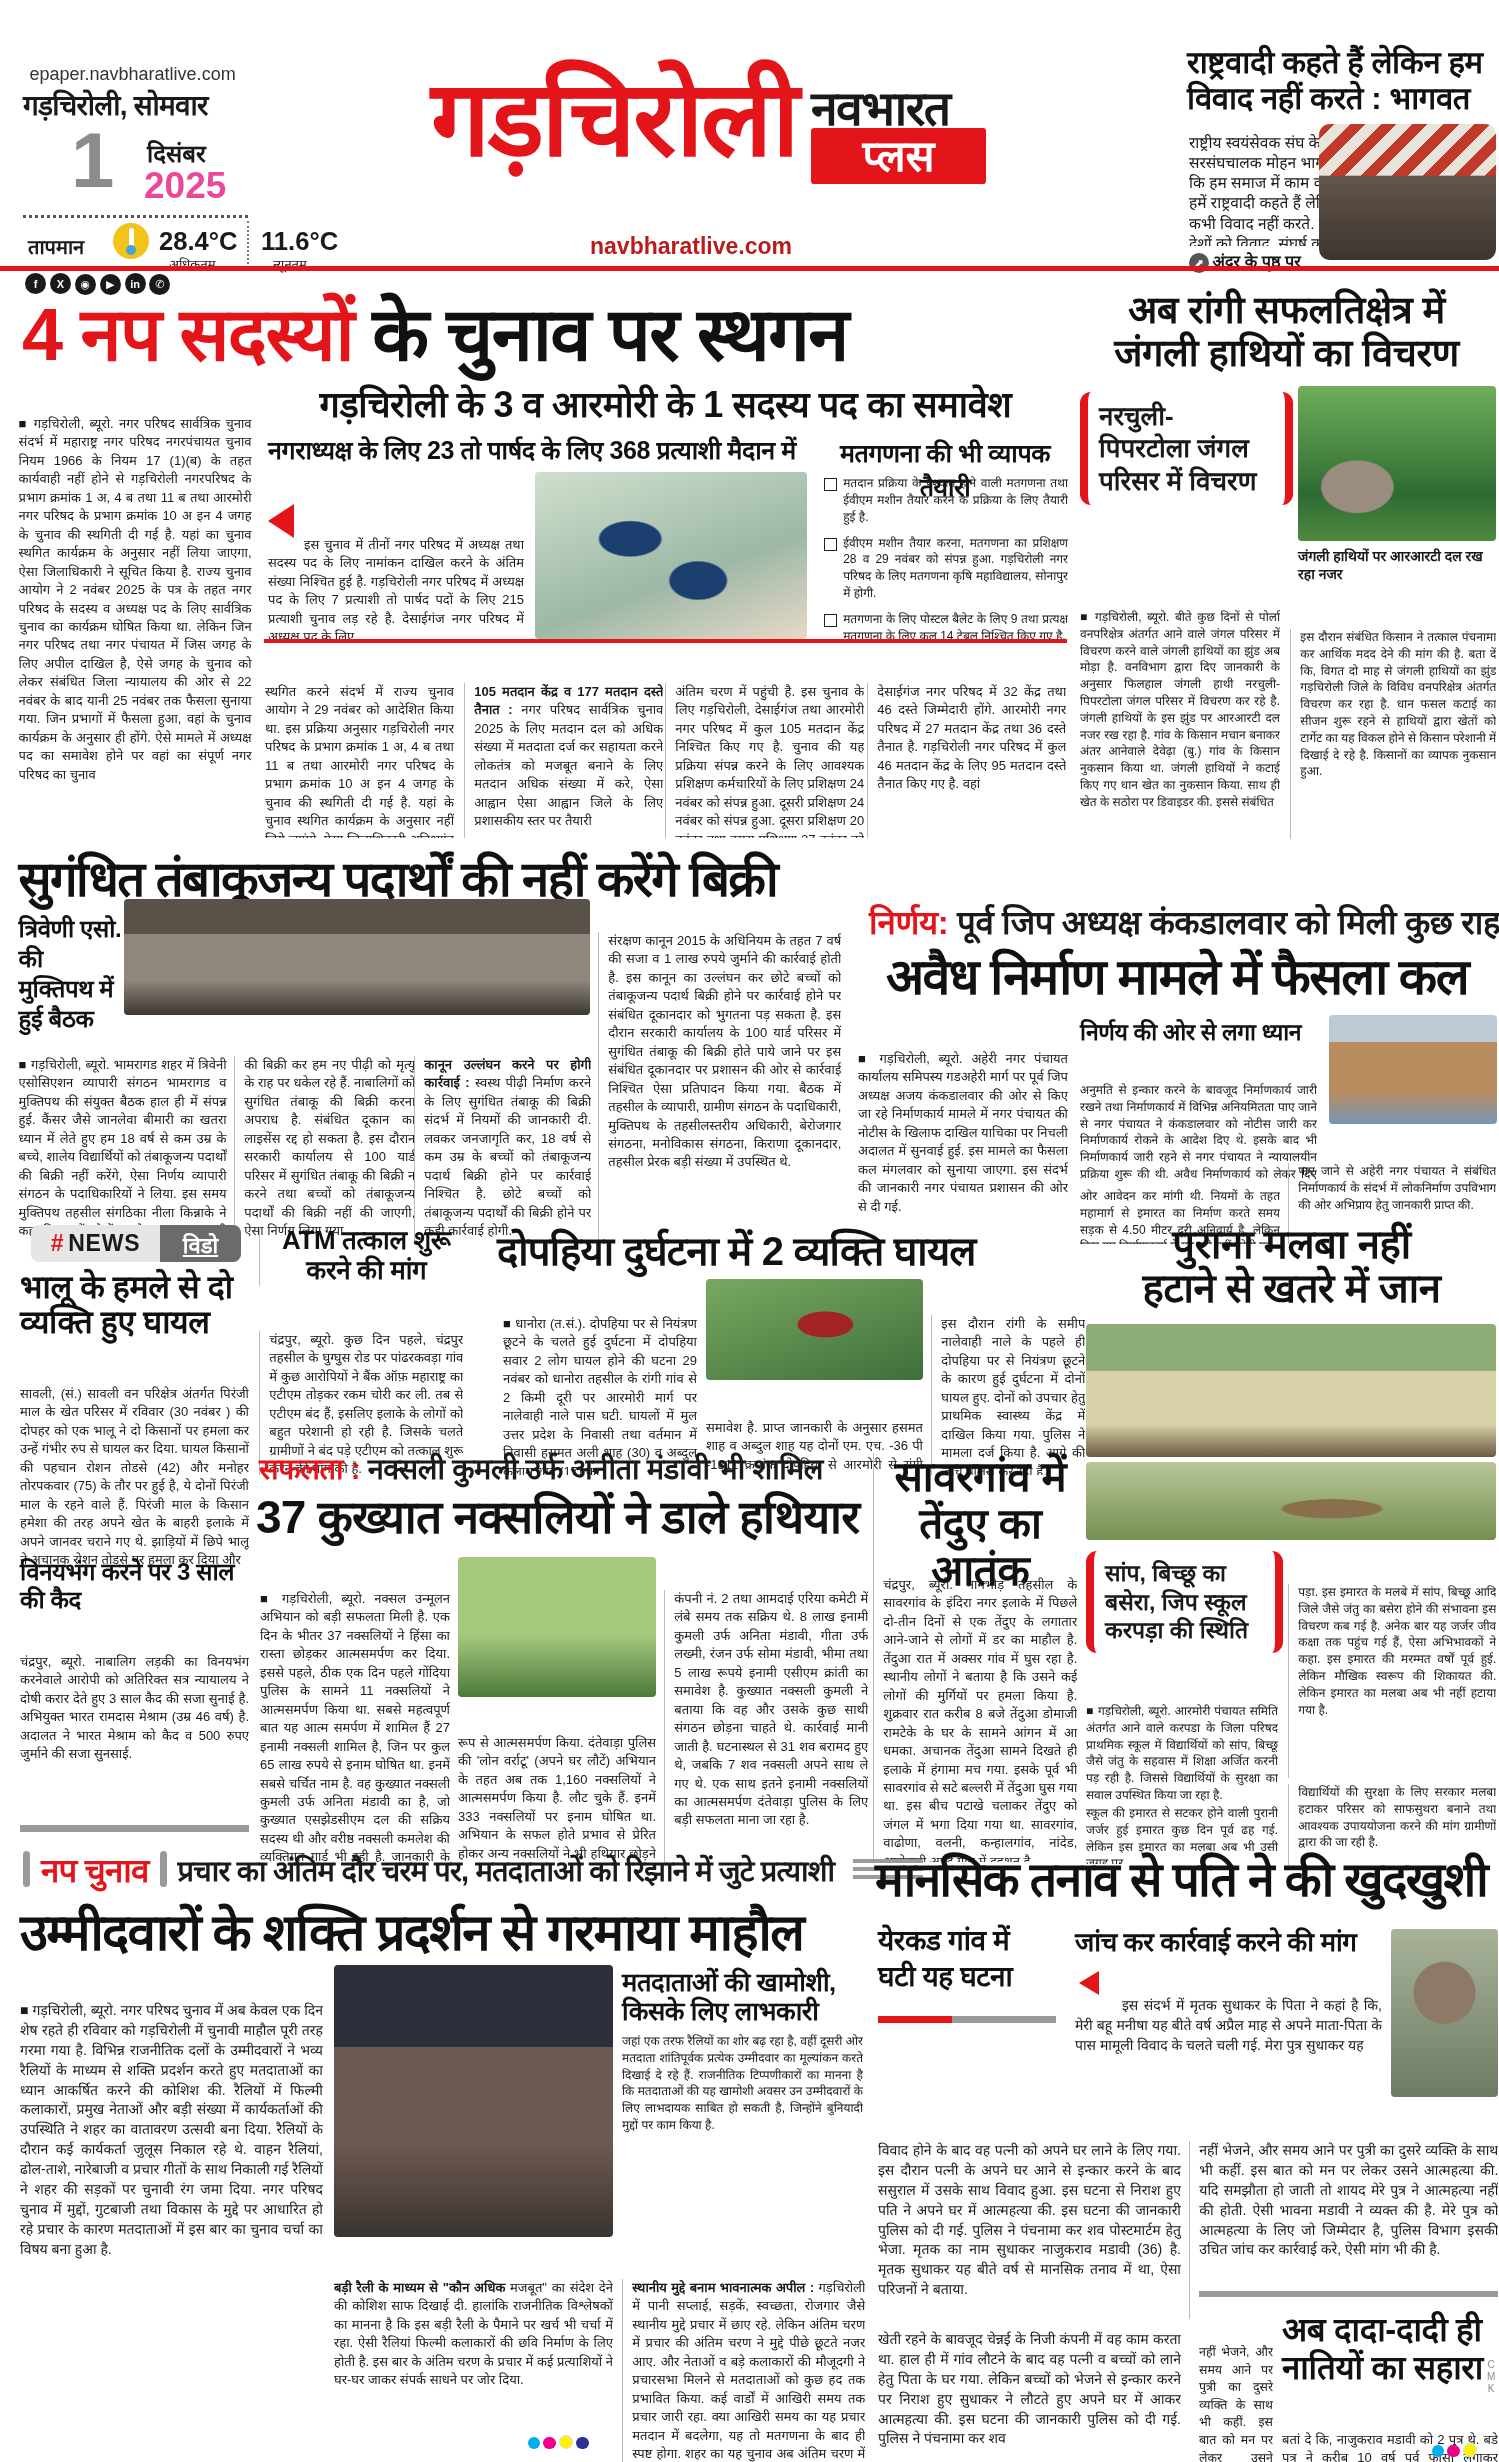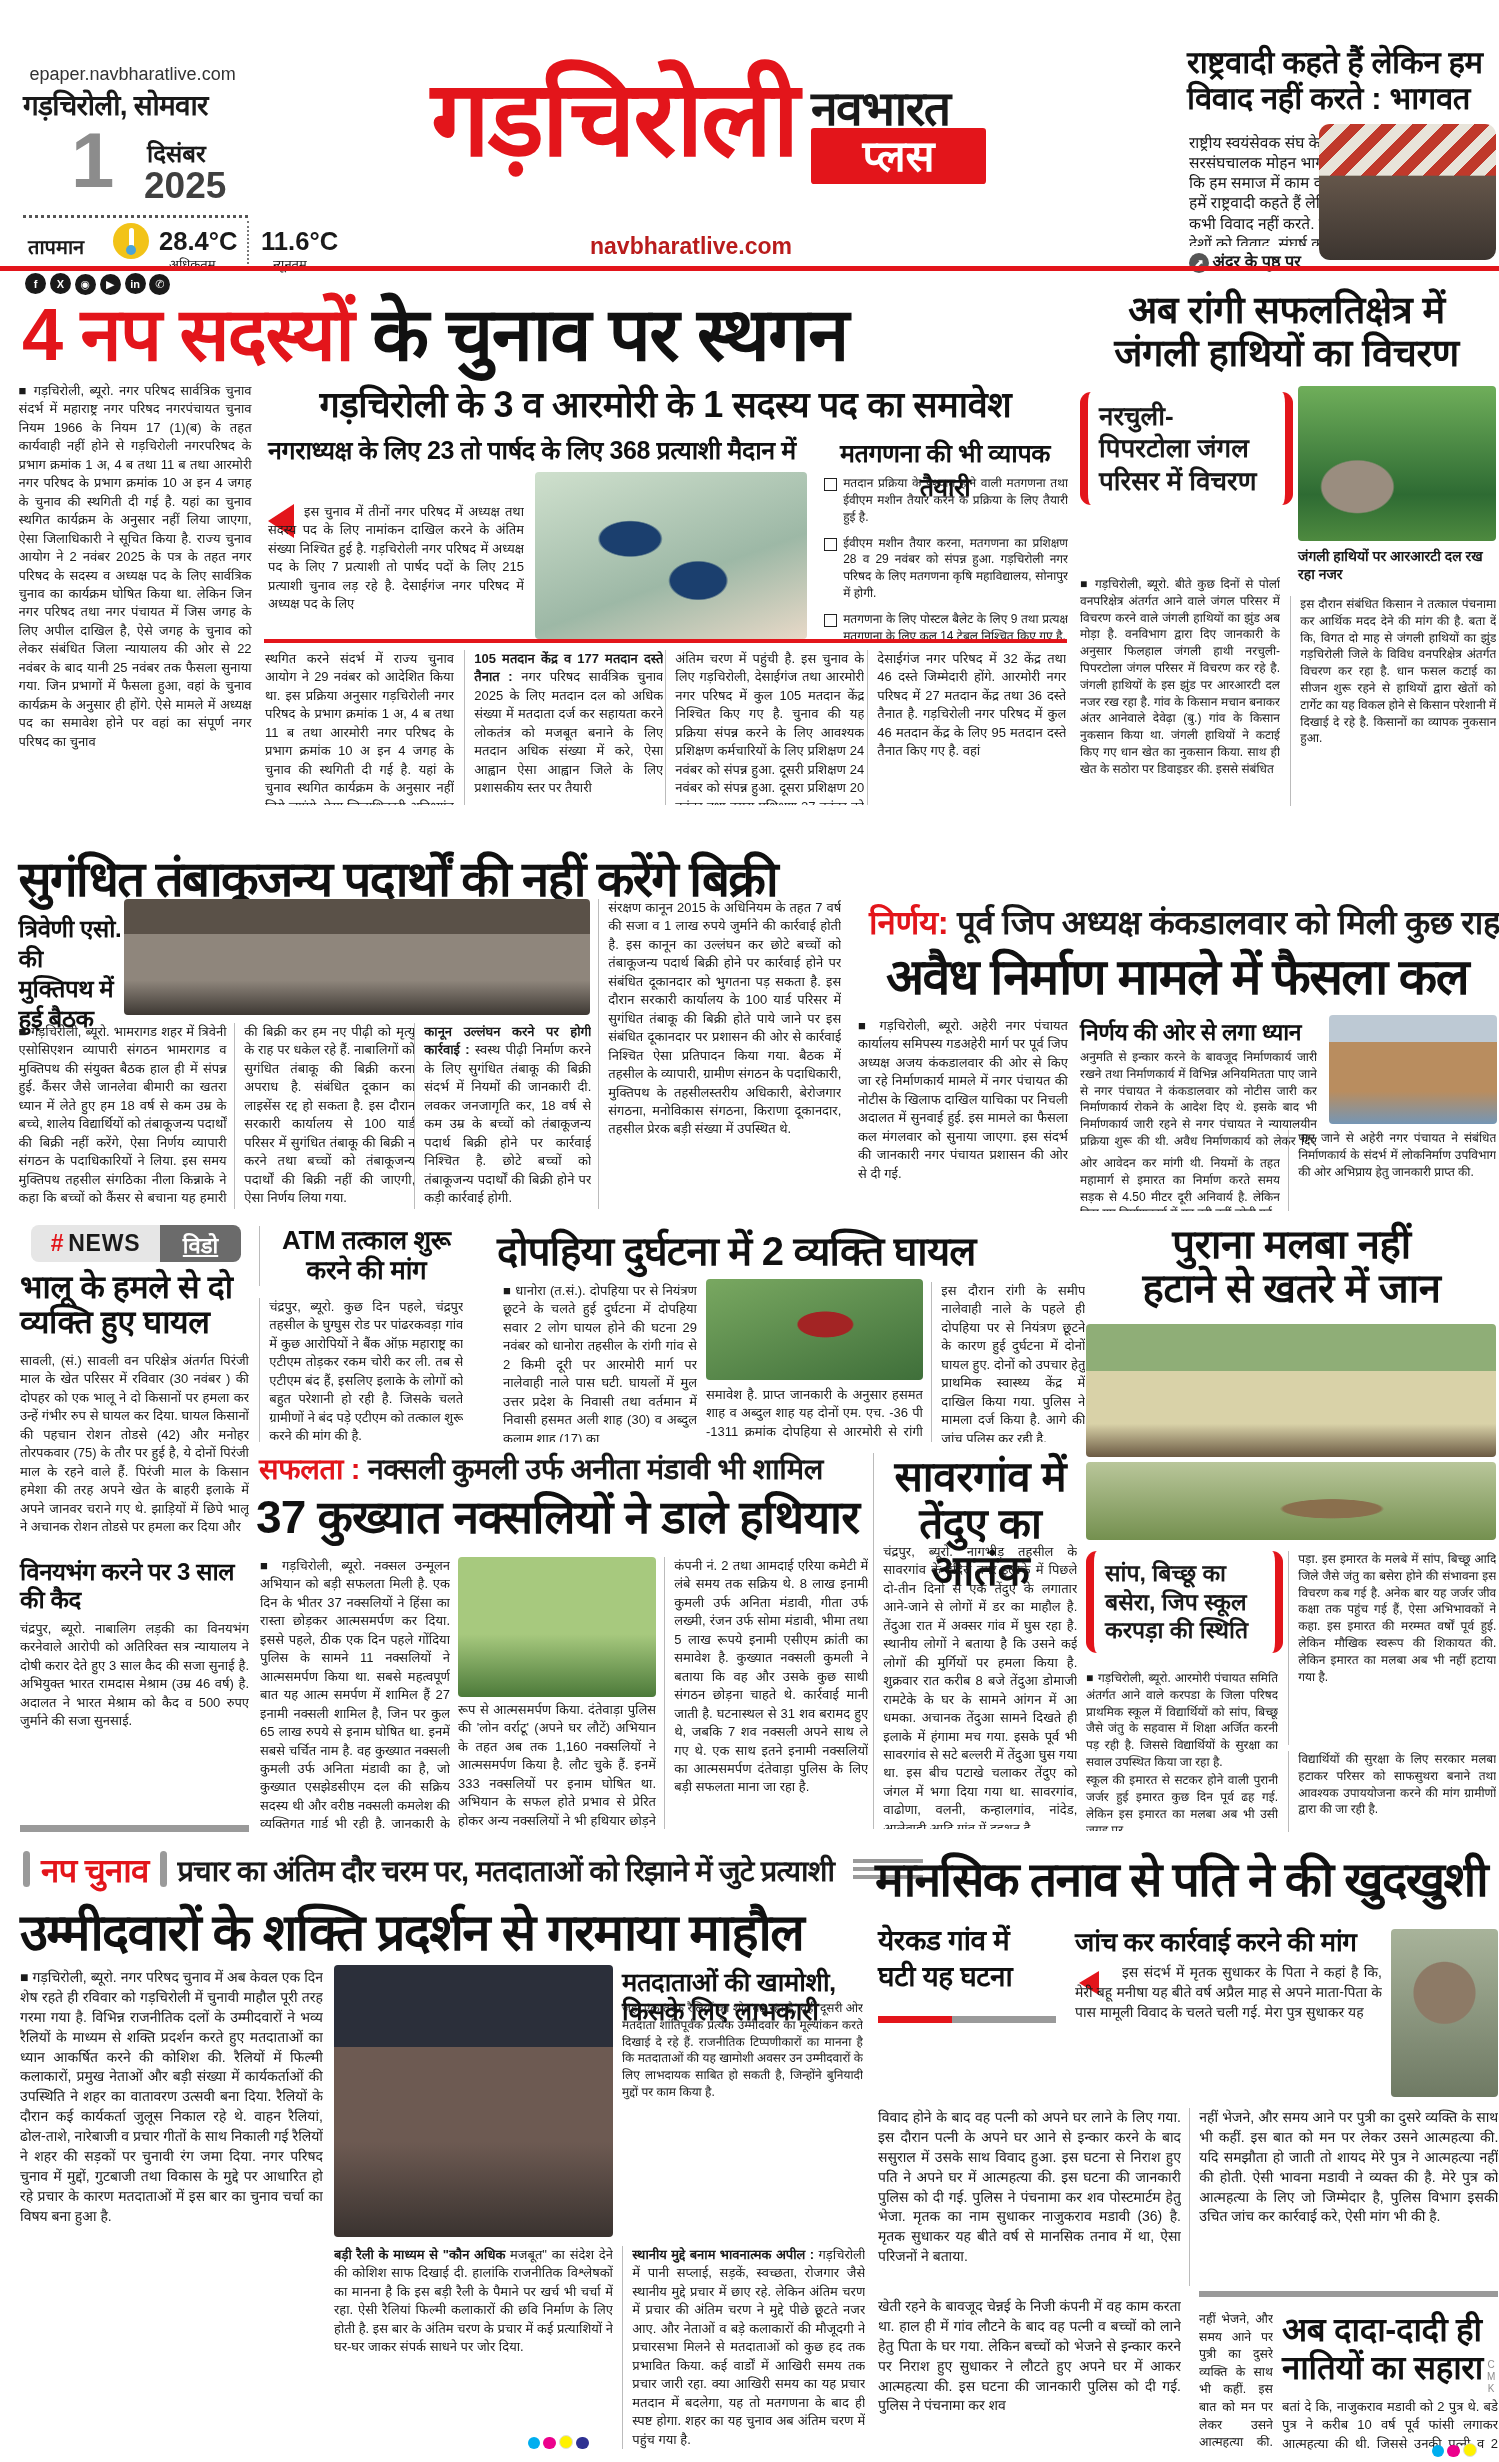--- a/index.html
+++ b/index.html
@@ -1,19 +1,19 @@
 <!DOCTYPE html>
 <html lang="hi" style="font-size:12.4px"><head>
 <meta charset="utf-8">
 <style>
   html,body{margin:0;padding:0;}
   body{width:1499px;height:2462px;position:relative;background:#fff;color:#1a1a1a;
        font-family:"Liberation Sans","DejaVu Sans",sans-serif;overflow:hidden;}
   .abs{position:absolute;}
-  .ov{overflow:hidden;}
+  .ov{overflow:hidden;margin-top:33px;}
   .b{font-weight:bold;}
   .red{color:#e3151b;}
   .gray{color:#8c8c8c;}
   .body-txt{font-size:13px;line-height:1.42;text-align:justify;overflow:hidden;}
   .body-sm{font-size:12px;line-height:1.4;text-align:justify;overflow:hidden;}
   .hl{font-weight:bold;color:#111;letter-spacing:-0.4px;}
   .photo{border-radius:3.9px;overflow:hidden;}
   .colrule{border-left:0.8px solid #bbb;padding-left:9.3px;}
   .redrule{background:#e3151b;}
   .grayrule{background:#9a9a9a;}
@@ -47,21 +47,21 @@
 <body>
 
 
 
 
 <div class="abs" style="left:0;top:0;width:1499px;height:268px;">
   <div class="abs" style="left:29.5px;top:64px;width:233px;font-size:18px;color:#333;">epaper.navbharatlive.com</div>
   <div class="abs b" style="left:23px;top:85px;width:248px;font-size:28px;letter-spacing:-0.8px;">गड़चिरोली, सोमवार</div>
   <div class="abs b gray" style="left:71px;top:115px;font-size:78px;color:#8c8c8c;">1</div>
   <div class="abs b" style="left:147px;top:136px;font-size:24px;">दिसंबर</div>
-  <div class="abs b gray" style="left:144px;top:165px;font-size:37px;color:#404040;">2025</div>
+  <div class="abs b gray" style="left:144px;top:165px;font-size:37px;color:#ec4899;">2025</div>
   <div class="abs" style="left:23px;top:215px;width:225px;border-top:3.1px dotted #555;"></div>
   <div class="abs b" style="left:28px;top:233px;font-size:20px;">तापमान</div>
   <div class="abs thermo" style="left:113px;top:223px;"></div>
   <div class="abs b" style="left:159px;top:227px;font-size:25.6px;">28.4°C</div>
   <div class="abs" style="left:169px;top:255px;font-size:13px;">अधिकतम</div>
   <div class="abs" style="left:247px;top:221px;height:47px;border-left:2.3px dotted #777;"></div>
   <div class="abs b" style="left:261px;top:227px;font-size:25.6px;">11.6°C</div>
   <div class="abs" style="left:273px;top:255px;font-size:13px;">न्यूनतम</div>
   <div class="abs" style="left:25px;top:273px;">
     <span class="soc">f</span><span class="soc">X</span><span class="soc">◉</span><span class="soc">▶</span><span class="soc">in</span><span class="soc">✆</span>

